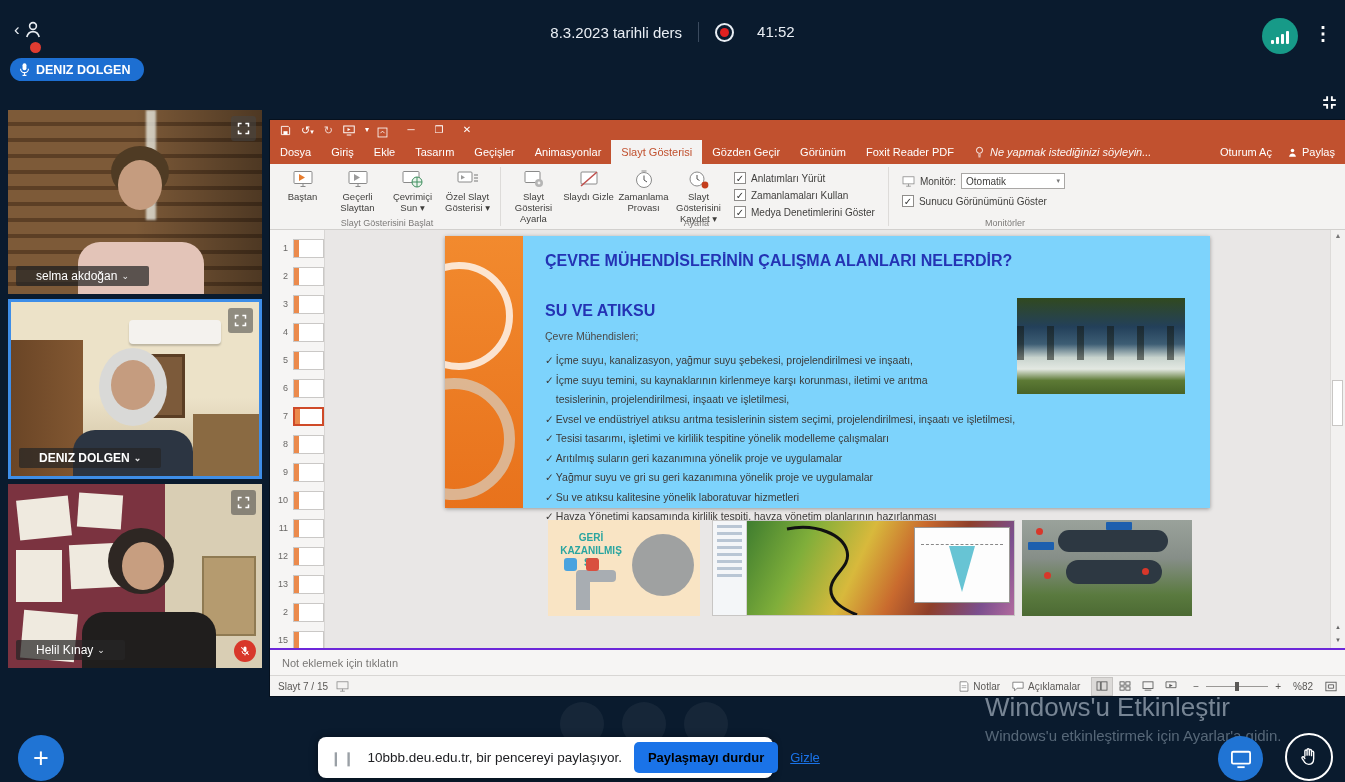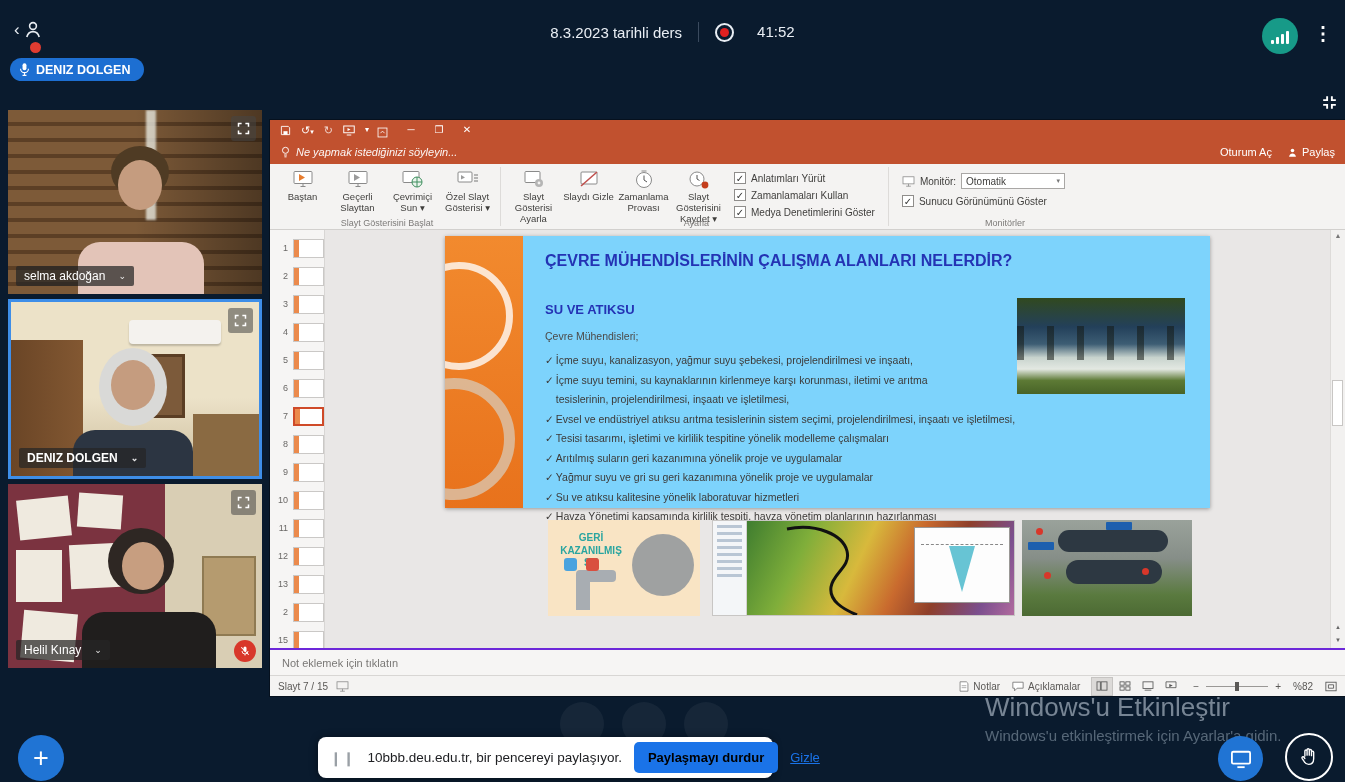--- a/index.html
+++ b/index.html
@@ -35,21 +35,21 @@
 .cam2 .cabinet { position:absolute; left:0; top:38px; width:72px; height:142px; background:linear-gradient(90deg,#6a4526,#835832); }
 .cam2 .ac { position:absolute; left:118px; top:18px; width:92px; height:24px; background:#f4f2ee; border-radius:4px; box-shadow:0 2px 2px rgba(0,0,0,.2); }
 .cam2 .board { position:absolute; left:128px; top:52px; width:46px; height:64px; background:#7c5a3a; border:3px solid #5b3e24; }
 .cam2 .desk { position:absolute; right:0; top:112px; width:66px; height:68px; background:#8a6a42; }
 .cam3 .bg { background:linear-gradient(90deg,#7b3340 0 62%, #d9ceb4 62%); }
 .cam3 .paper { position:absolute; background:#efeadf; }
 .cam3 .cork { position:absolute; right:6px; top:72px; width:54px; height:80px; background:#b59b6f; border:2px solid #8f7a52; }
 .person { position:absolute; }
 .hair,.face { border-radius:50%; position:absolute; }
 .torso { position:absolute; border-radius:22px 22px 0 0; }
-.nametag { position:absolute; left:8px; bottom:8px; background:rgba(38,38,38,.72); color:#fff; font-size:12px; padding:3px 8px; border-radius:2px; display:flex; align-items:center; gap:13px; }
+.nametag { position:absolute; left:8px; bottom:8px; background:rgba(38,38,38,.72); color:#fff; font-size:12px; padding:3px 20px; border-radius:2px; display:flex; align-items:center; gap:4px; }
 .nametag .cdn { font-size:9px; opacity:.9; }
 .expand-btn { position:absolute; top:6px; right:6px; width:25px; height:25px; background:rgba(70,70,70,.55); border-radius:3px; display:flex; align-items:center; justify-content:center; }
 .mute-ind { position:absolute; right:6px; bottom:6px; width:22px; height:22px; background:#d8372a; border-radius:50%; display:flex; align-items:center; justify-content:center; }
 .collapse-btn { position:absolute; left:1320px; top:93px; width:19px; height:19px; }
 
 
 .ppt { position:absolute; left:270px; top:120px; width:1075px; height:576px; display:flex; flex-direction:column; background:#f4f3f2; font-size:11px; box-shadow:0 0 0 1px rgba(0,0,0,.35); }
 .ppt-titlebar { height:20px; background:#c1512f; color:#fff; display:flex; align-items:center; font-size:10.5px; flex:0 0 auto; }
 .qat { display:flex; align-items:center; gap:10px; margin-left:10px; font-size:11px; line-height:1; }
 .qat .dim { opacity:.75; }
@@ -99,21 +99,21 @@
 .zoomslider { display:flex; align-items:center; gap:7px; color:#5a5856; }
 .ztrack { width:62px; height:1px; background:#9a9896; position:relative; }
 .zthumb { position:absolute; left:29px; top:-4px; width:4px; height:9px; background:#5a5856; }
 
 
 .slide { position:absolute; left:120px; top:6px; width:765px; height:272px; background:#7dd3fc; box-shadow:0 1px 4px rgba(0,0,0,.35); }
 .band { position:absolute; left:0; top:0; bottom:0; width:78px; background:linear-gradient(180deg,#f28a2e,#e8721c); overflow:hidden; }
 .ring1 { position:absolute; left:-40px; top:26px; width:108px; height:108px; border:7px solid rgba(255,255,255,.78); border-radius:50%; }
 .ring2 { position:absolute; left:-52px; top:142px; width:122px; height:122px; border:11px solid rgba(219,192,164,.85); border-radius:50%; }
 .s-title { position:absolute; left:100px; top:16px; width:630px; font-size:16px; font-weight:bold; color:#2433b4; }
-.s-sub { position:absolute; left:100px; top:66px; font-size:13px; font-weight:bold; color:#2433b4; }
+.s-sub { position:absolute; left:100px; top:66px; font-size:16px; font-weight:bold; color:#2433b4; }
 .s-intro { position:absolute; left:100px; top:94px; font-size:10.5px; color:#4c4a48; }
 .s-bullets { position:absolute; left:100px; top:115px; width:645px; font-size:10.5px; color:#3c3a38; }
 .s-bullets .b { display:flex; line-height:19.5px; white-space:pre-line; }
 .s-bullets .chk { margin-right:2px; flex:0 0 auto; }
 .photo-weir { position:absolute; left:572px; top:62px; width:168px; height:96px;
   background:linear-gradient(180deg,#31491f 0%,#23405a 30%,#3d5d74 48%,#c7d3cd 62%,#e3e8e2 74%,#5d7a35 86%,#486327 100%); }
 .photo-weir::before { content:""; position:absolute; inset:28px 0 34px 0; background:repeating-linear-gradient(90deg,rgba(20,25,20,.55) 0 7px,transparent 7px 30px); }
 .img-recycle { position:absolute; left:103px; top:284px; width:152px; height:96px; background:#f9e4c4; overflow:hidden; }
 .rw-label { position:absolute; left:8px; top:12px; width:70px; font-size:10px; font-weight:bold; color:#2aa5a0; text-align:center; line-height:1.25; }
 .rw-circle { position:absolute; right:6px; top:14px; width:62px; height:62px; background:#8f959b; border-radius:50%; opacity:.85; }
@@ -292,20 +292,33 @@
           <path d="M5 9l3-3 3 3" fill="none" stroke="#fff" stroke-width="1.2"></path>
         </svg>
       </span>
       <span class="wbtn">─</span>
       <span class="wbtn">❐</span>
       <span class="wbtn">✕</span>
     </div>
   </div>
 
   <div class="ppt-tabs">
+    <div class="tabs-list">
+
+    <div class="tab">Dosya</div>
+        <div class="tab">Giriş</div>
+        <div class="tab">Ekle</div>
+        <div class="tab">Tasarım</div>
+        <div class="tab">Geçişler</div>
+        <div class="tab">Animasyonlar</div>
+        <div class="tab">Slayt Gösterisi</div>
+        <div class="tab">Gözden Geçir</div>
+        <div class="tab">Görünüm</div>
+        <div class="tab">Foxit Reader PDF</div>
+      </div>
     <div class="tellme">
       <svg width="11" height="13" viewBox="0 0 14 18">
         <circle cx="7" cy="6" r="4.2" fill="none" stroke="#fff" stroke-width="1.3"></circle>
         <path d="M5 12.5h4M5.5 15h3" stroke="#fff" stroke-width="1.3"></path>
       </svg>
       <span>Ne yapmak istediğinizi söyleyin...</span>
     </div>
     <div class="tabs-right">
       <span>Oturum Aç</span>
       <span class="shr">

